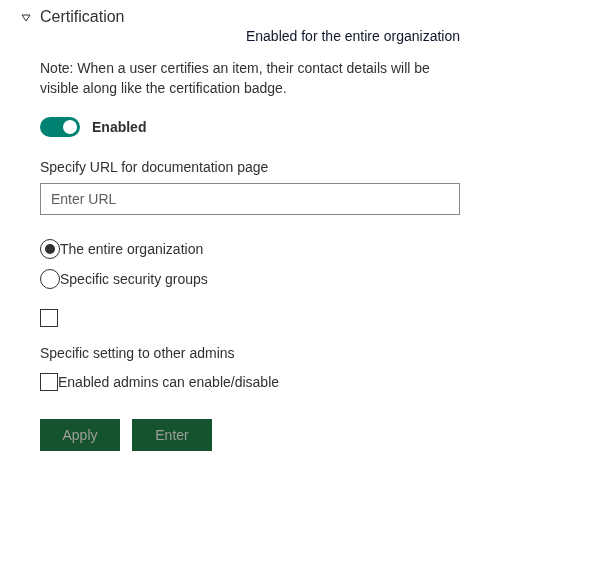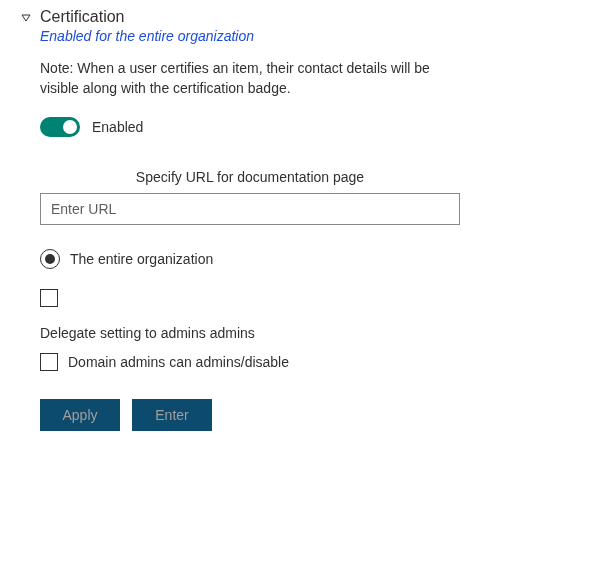--- a/index.html
+++ b/index.html
@@ -28,42 +28,43 @@
   }
   .collapse-icon svg { display: block; }
   .header-text { flex: 1; }
   .title {
     font-size: 16px;
     font-weight: 400;
     color: #323130;
     margin: 0 0 2px 0;
   }
   .subtitle {
-    font-style: italic;
-    color: #1d4ed8;
+    color: #0f172a;
     margin: 0 0 14px 0;
+    text-align: right;
   }
   .body {
     margin-left: 20px;
   }
   .desc {
     color: #323130;
     margin: 0 0 14px 0;
     line-height: 1.45;
   }
   .note {
     color: #323130;
     margin: 0 0 18px 0;
     line-height: 1.45;
   }
   .toggle-row {
     display: flex;
     align-items: center;
     gap: 12px;
-    margin-bottom: 32px;
+    margin-bottom: 22px;
+    font-weight: bold;
   }
   .toggle {
     position: relative;
     width: 40px;
     height: 20px;
     border-radius: 10px;
     cursor: pointer;
   }
   .toggle.on { background: #008272; }
   .toggle .knob {
@@ -72,39 +73,38 @@
     width: 14px;
     height: 14px;
     border-radius: 50%;
     background: #ffffff;
   }
   .toggle.on .knob { right: 3px; }
   .toggle-label { color: #323130; }
   .field-label {
     margin: 0 0 8px 0;
     color: #323130;
-    text-align: center;
   }
   .text-input {
     width: 100%;
     box-sizing: border-box;
     height: 32px;
     border: 1px solid #8a8886;
     padding: 0 10px;
     font-family: inherit;
     font-size: 14px;
     color: #c2410c;
     outline: none;
   }
   .text-input::placeholder { color: #605e5c; }
   .section-gap { height: 24px; }
   .radio-row, .check-row {
     display: flex;
     align-items: center;
-    gap: 10px;
+    gap: 0;
     margin-bottom: 10px;
     cursor: pointer;
   }
   .radio {
     width: 18px;
     height: 18px;
     border: 1px solid #323130;
     border-radius: 50%;
     display: flex;
     align-items: center;
@@ -134,21 +134,21 @@
   .button-row {
     display: flex;
     gap: 12px;
     margin-top: 28px;
   }
   .btn {
     min-width: 80px;
     height: 32px;
     padding: 0 18px;
     border: none;
-    background: #0c4a6e;
+    background: #14532d;
     color: #a19f9d;
     font-family: inherit;
     font-size: 14px;
     cursor: default;
   }
 </style>
 </head>
 <body>
 
 <div class="panel">
@@ -159,21 +159,21 @@
         <path d="M2 3 L10 3 L6 9 Z" fill="none" stroke="#323130" stroke-width="1"></path>
       </svg>
     </div>
     <div class="header-text">
       <h2 class="title">Certification</h2>
       <p class="subtitle">Enabled for the entire organization</p>
     </div>
   </div>
 
   <div class="body">
-    <p class="note">Note: When a user certifies an item, their contact details will be visible along with the certification badge.</p>
+    <p class="note">Note: When a user certifies an item, their contact details will be visible along like the certification badge.</p>
 
     <div class="toggle-row">
       <div class="toggle on">
         <div class="knob"></div>
       </div>
       <span class="toggle-label">Enabled</span>
     </div>
 
     <p class="field-label">Specify URL for documentation page</p>
     <input type="text" class="text-input" placeholder="Enter URL" style="">
@@ -181,32 +181,36 @@
     <div class="section-gap"></div>
 
 
     <div class="radio-row">
       <div class="radio selected">
           <div class="dot"></div>
         </div>
       <span class="option-label">The entire organization</span>
     </div>
 
+    <div class="radio-row">
+      <div class="radio"></div>
+      <span class="option-label">Specific security groups</span>
+    </div>
 
     <div style="height:10px"></div>
 
     <div class="check-row">
       <div class="checkbox"></div>
     </div>
 
-    <p class="delegate-label">Delegate setting to admins admins</p>
+    <p class="delegate-label">Specific setting to other admins</p>
 
     <div class="check-row">
       <div class="checkbox"></div>
-      <span class="option-label">Domain admins can admins/disable</span>
+      <span class="option-label">Enabled admins can enable/disable</span>
     </div>
 
     <div class="button-row">
       <button class="btn">Apply</button>
       <button class="btn">Enter</button>
     </div>
   </div>
 
 </div>
 

